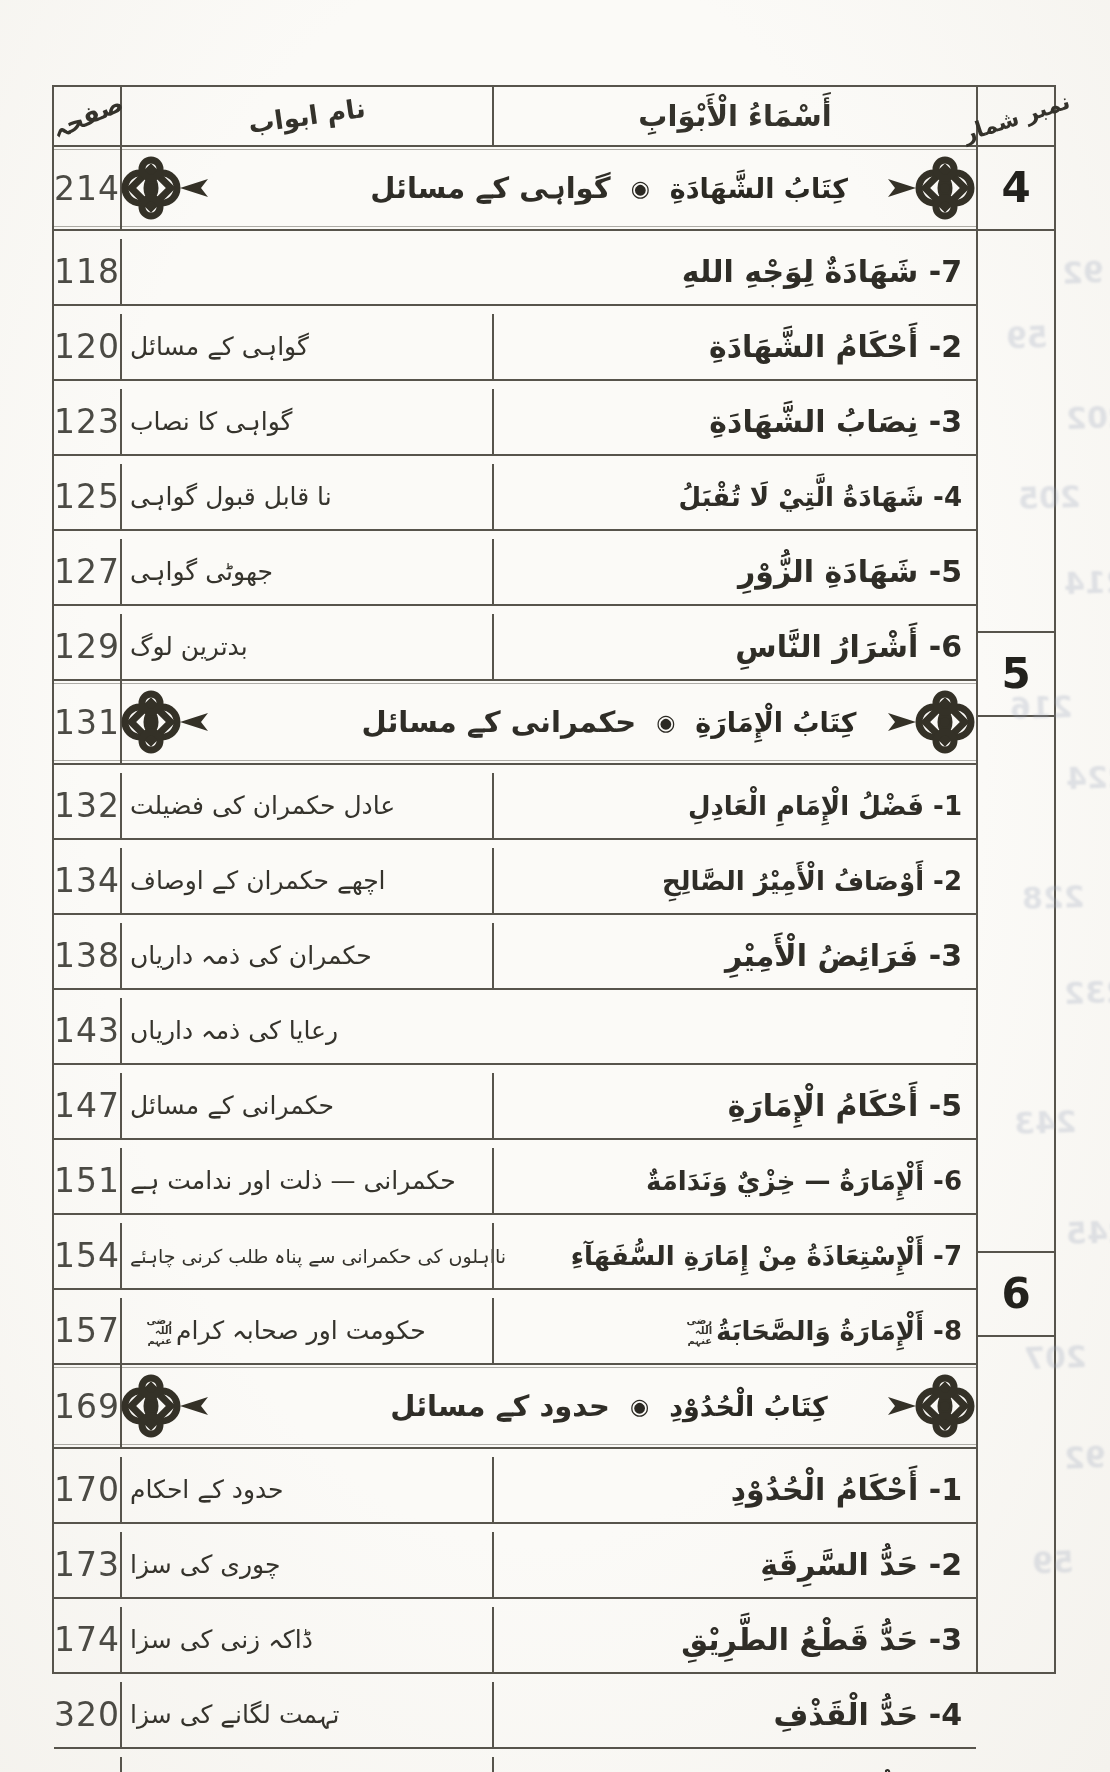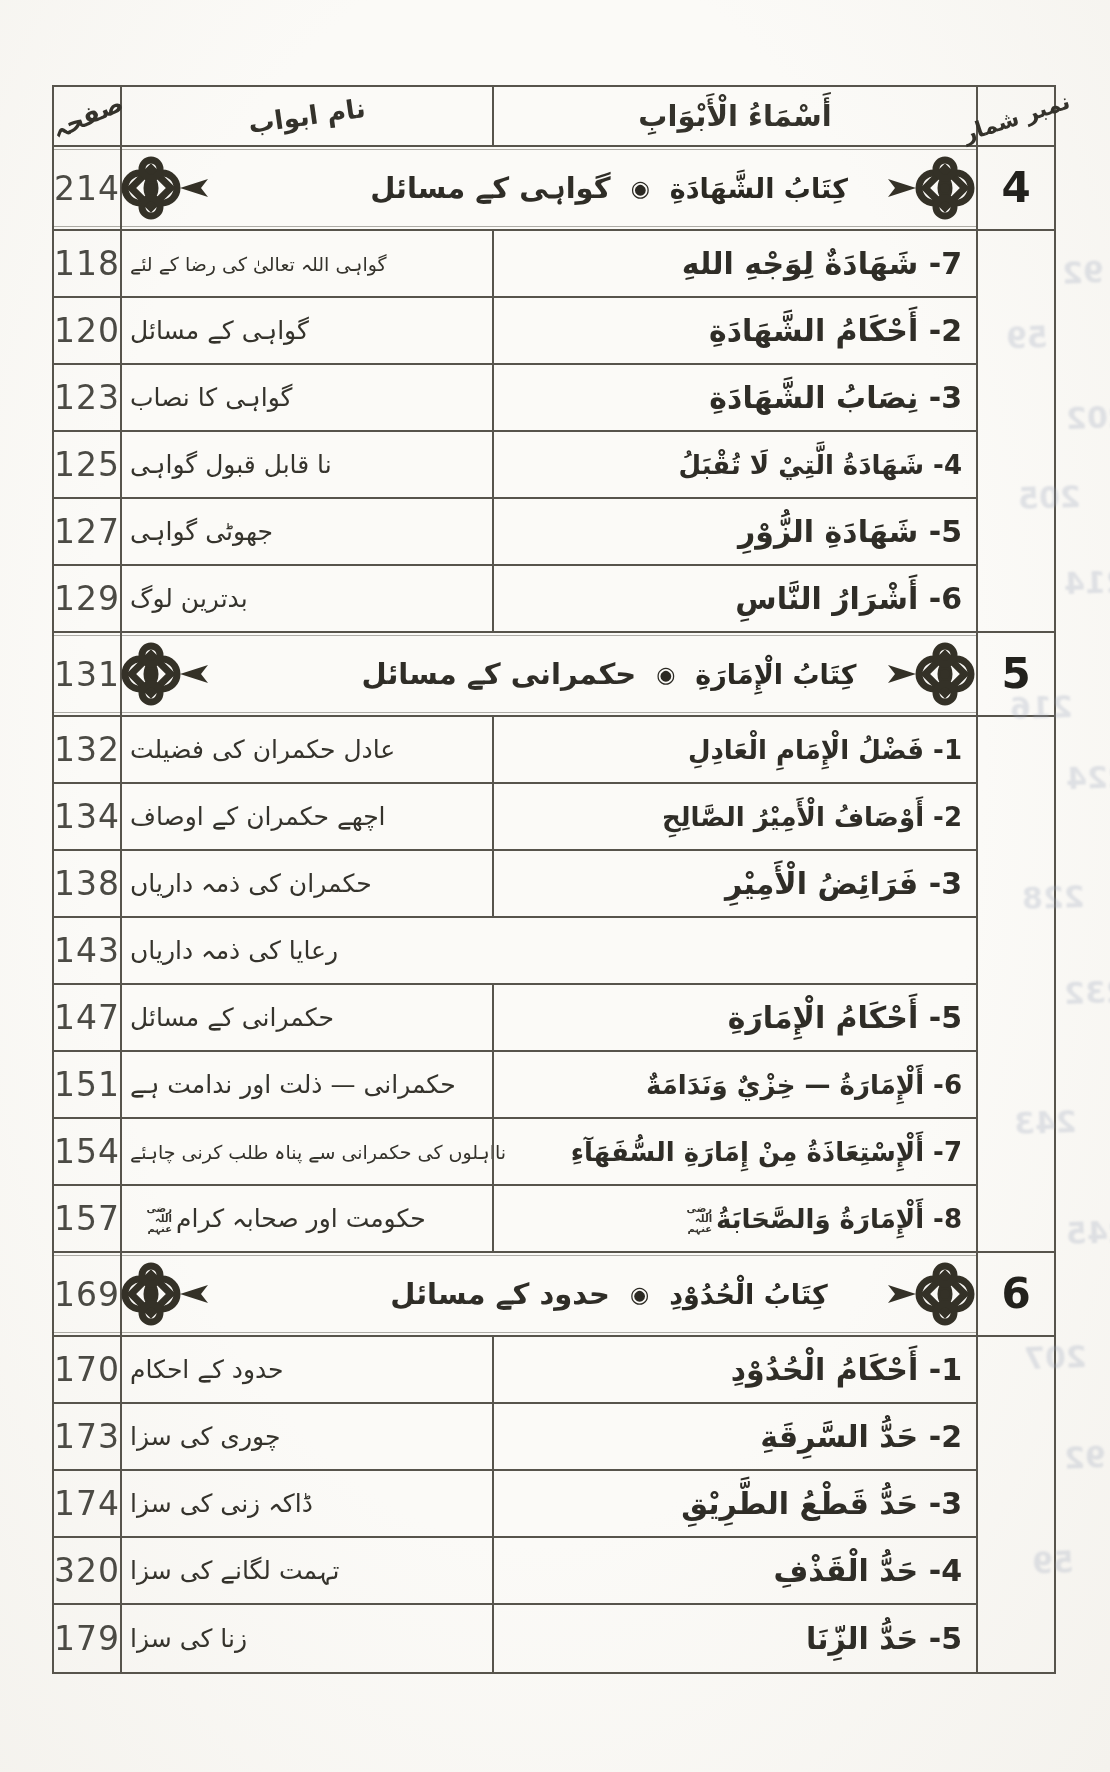--- a/index.html
+++ b/index.html
@@ -15,21 +15,21 @@
   
   .main-table{
     position:absolute;left:52px;top:85px;width:926px;height:1589px;
     border:2px solid #57544c;box-sizing:border-box;
     display:flex;flex-direction:column;background:transparent;
   }
   .trow{display:flex;border-bottom:2px solid #57544c;box-sizing:border-box;flex:0 0 auto;}
   .trow:last-child{border-bottom:none;}
   .trow.hdr{height:60px;}
   .trow.band{height:84px;position:relative;}
-  .trow.item{height:67px;}
+  .trow.item{height:67px;margin-top:8px;}
   .cell{display:flex;align-items:center;justify-content:center;box-sizing:border-box;overflow:visible;}
   .page-cell{width:66px;flex:0 0 66px;}
   .urdu-cell{width:372px;flex:0 0 372px;border-left:2px solid #57544c;justify-content:flex-end;padding-left:8px;padding-right:26px;direction:rtl;}
   .arabic-cell{flex:1 1 auto;border-left:2px solid #57544c;justify-content:flex-start;padding-right:14px;direction:rtl;}
   .band-cell{flex:1 1 auto;border-left:2px solid #57544c;position:relative;justify-content:center;}
   
   .trow.band::before,.trow.band::after{
     content:"";position:absolute;left:-2px;right:-2px;height:0;
     border-top:1px solid rgba(80,77,68,.45);
   }
@@ -116,23 +116,20 @@
           </div>
           <svg class="orn orn-right">
             <use href="#knot"></use>
           </svg>
         </div>
       </div>
       <div class="trow item">
         <div class="cell page-cell">
           <span class="pg-num">118</span>
         </div>
-        <div class="cell urdu-cell">
-          <span class="urdu-text small" dir="rtl">گواہی اللہ تعالیٰ کی رضا کے لئے</span>
-        </div>
         <div class="cell arabic-cell">
           <span class="arabic-text" dir="rtl">7- شَهَادَةٌ لِوَجْهِ اللهِ</span>
         </div>
       </div>
       <div class="trow item">
         <div class="cell page-cell">
           <span class="pg-num">120</span>
         </div>
         <div class="cell urdu-cell">
           <span class="urdu-text" dir="rtl">گواہی کے مسائل</span>

